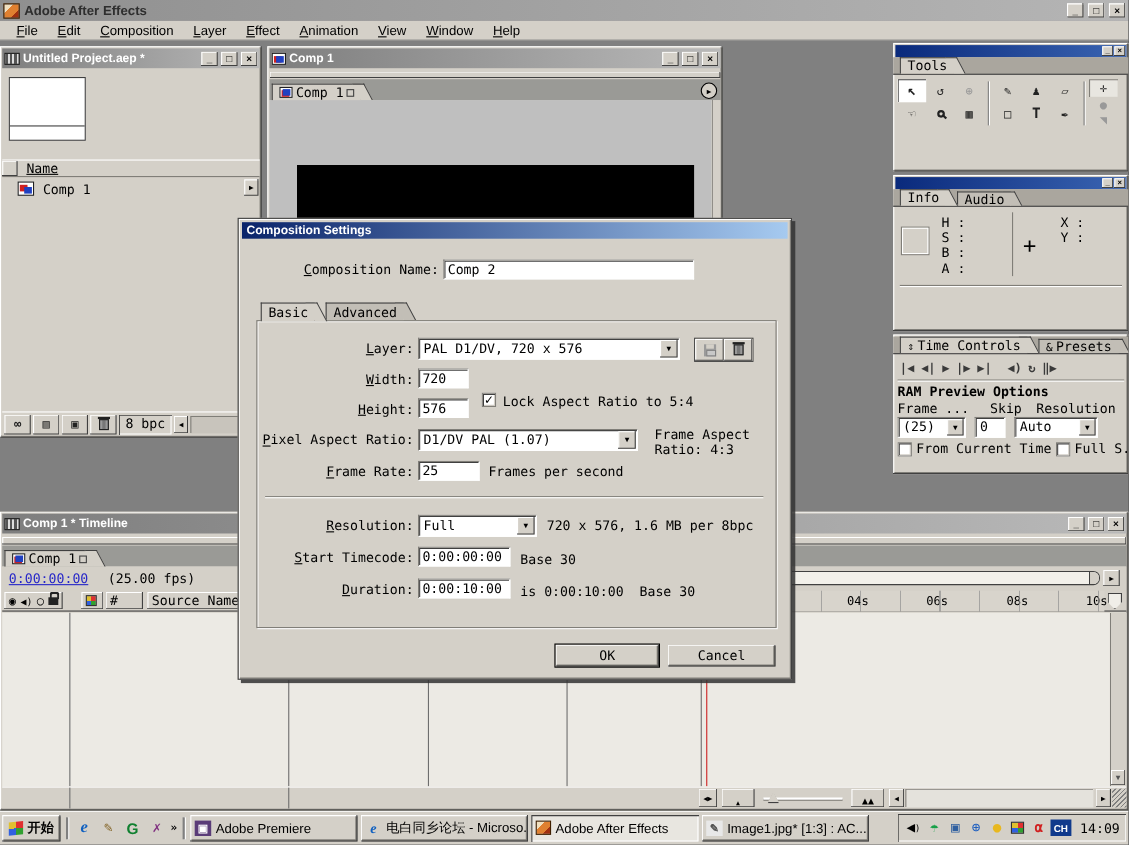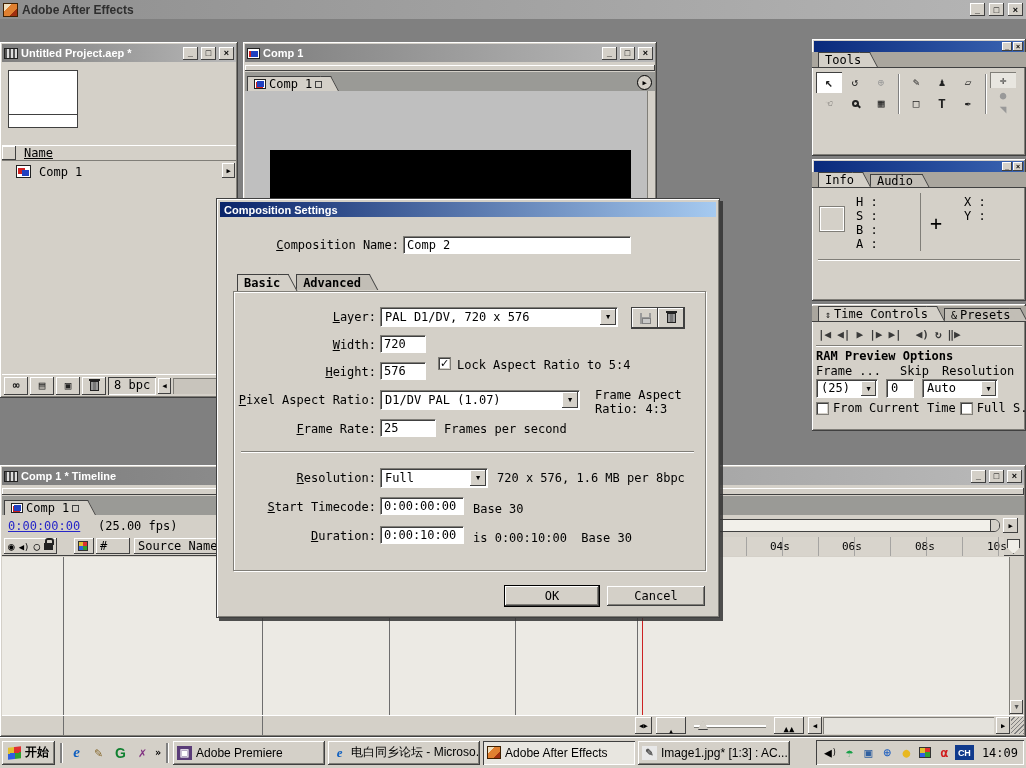--- a/index.html
+++ b/index.html
@@ -112,20 +112,31 @@
 
   <div id="titlebar">
     <span class="aeicon"></span>
     <span class="t">Adobe After Effects</span>
     <span class="sp"></span>
     <span class="wbtn bev-sm">_</span>
     <span class="wbtn bev-sm">□</span>
     <span class="wbtn bev-sm">×</span>
   </div>
 
+  <div id="menubar">
+    <span class="menu-item">File</span>
+    <span class="menu-item">Edit</span>
+    <span class="menu-item">Composition</span>
+    <span class="menu-item">Layer</span>
+    <span class="menu-item">Effect</span>
+    <span class="menu-item">Animation</span>
+    <span class="menu-item">View</span>
+    <span class="menu-item">Window</span>
+    <span class="menu-item">Help</span>
+  </div>
 
   <div class="abs" id="workspace" style="left:0;top:37px;width:1026px;height:700px;border-radius:21px;">
 
     <div class="abs bev" style="left:0;top:5px;width:238px;height:356px;">
       <div class="wtitle" style="margin:2px;">
         <span class="filmicon"></span>
         <span>Untitled Project.aep *</span>
         <span class="sp"></span>
         <span class="wbtn bev-sm">_</span>
         <span class="wbtn bev-sm">□</span>
@@ -389,21 +400,21 @@
       </div>
     </div>
 
     <div class="abs" id="dialog">
       <div class="abs" id="dlg-title">
         <span>Composition Settings</span>
       </div>
       <span class="dl" style="top:39px;left:40px;width:142px;">Composition Name:</span>
       <input class="din field" style="left: 186px; top: 37px; width: 228px;" value="Comp 2">
 
-      <div class="abs" style="left:20px;top:75px;height:18px;display:flex;align-items:flex-start;font-weight:bold;">
+      <div class="abs" style="left:20px;top:75px;height:18px;display:flex;align-items:center;">
         <span class="tab" style="height:17px;">
             <span>Basic</span>
           </span>
         <span class="tab off" style="height:16px;">
             <span>Advanced</span>
           </span>
       </div>
       <div class="abs etched" style="left:16px;top:92px;width:473px;height:280px;"></div>
 
       <span class="dl" style="top:111px;">Layer:</span>

